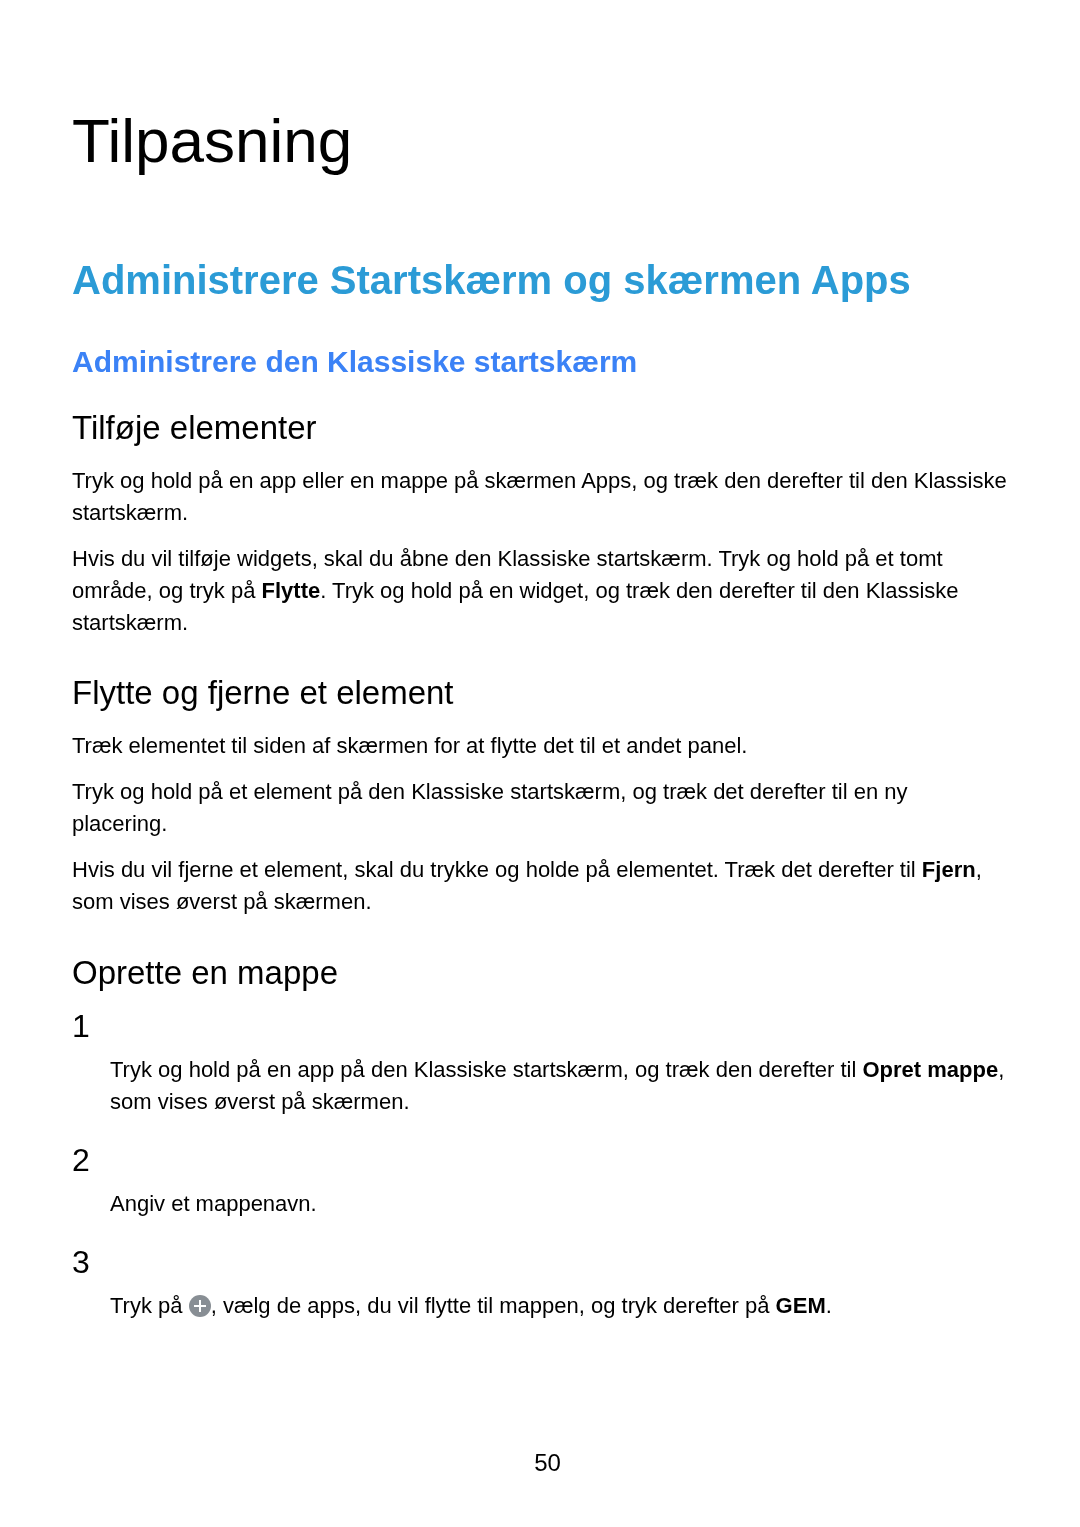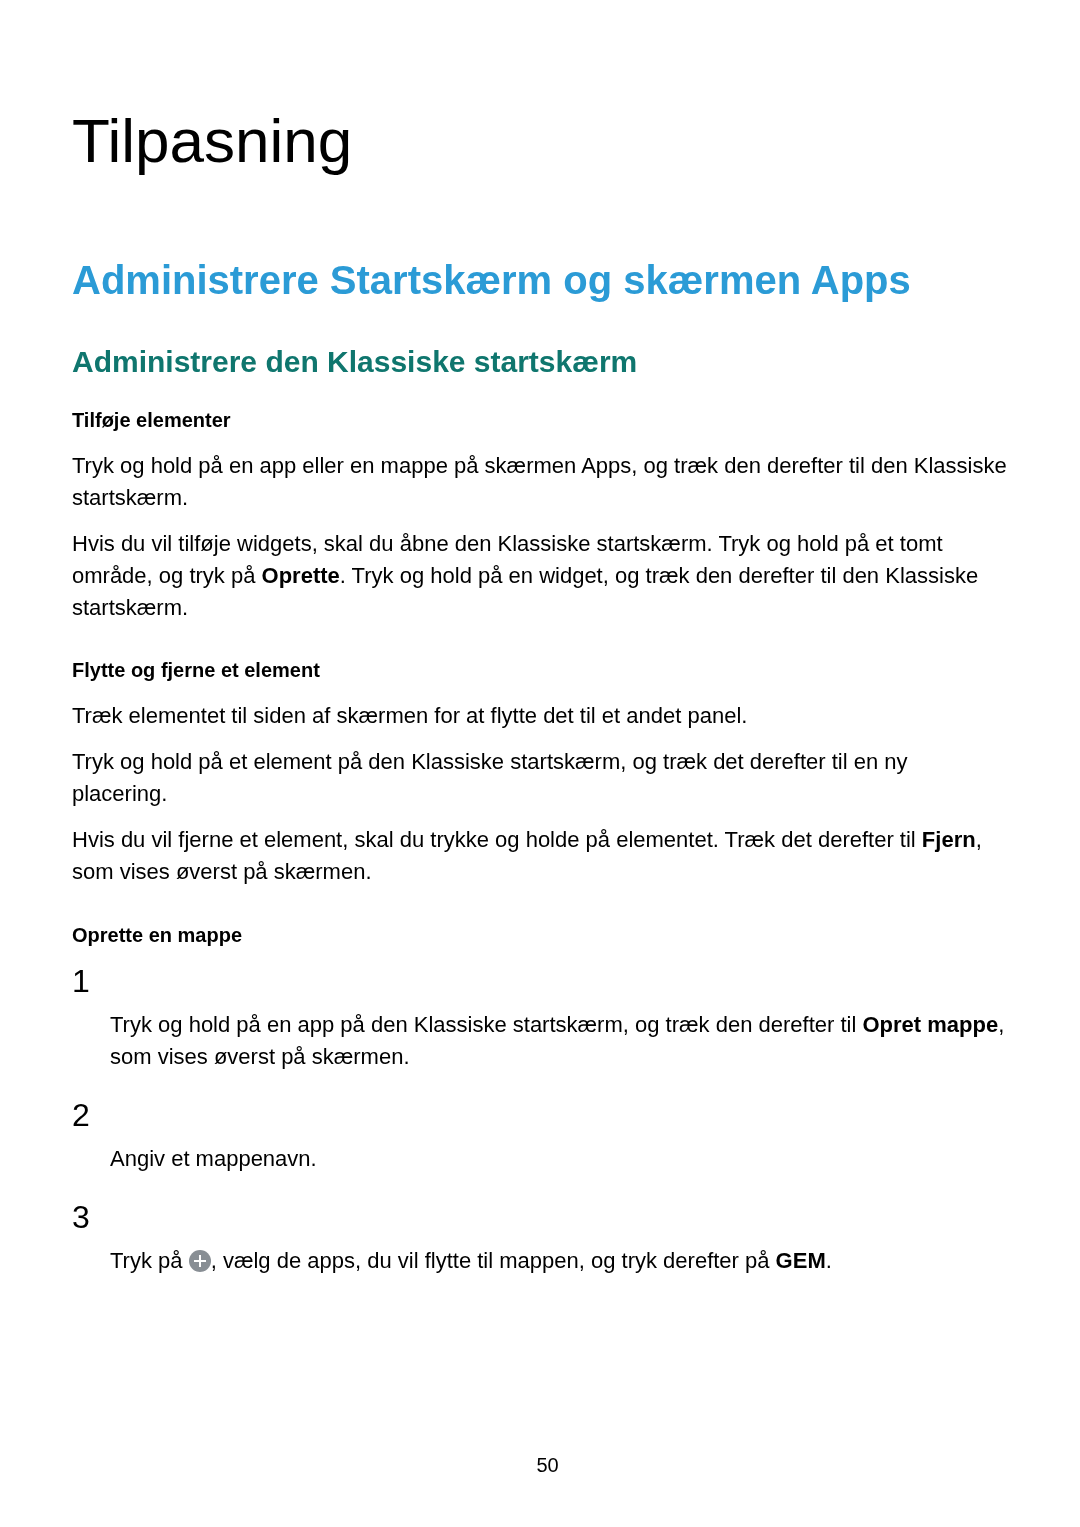--- a/index.html
+++ b/index.html
@@ -22,26 +22,26 @@
   }
   h2.section {
     font-size: 40px;
     font-weight: 600;
     color: #2b9bd6;
     margin-bottom: 42px;
   }
   h3.subsection {
     font-size: 30px;
     font-weight: 600;
-    color: #0f766e;
+    color: #3b82f6;
     margin-bottom: 30px;
   }
   h4.subsub {
-    font-size: 20px;
-    font-weight: 700;
+    font-size: 33px;
+    font-weight: 400;
     color: #000;
     margin-bottom: 18px;
   }
   p.para {
     font-size: 22px;
     line-height: 1.45;
     margin-bottom: 14px;
     color: #000;
   }
   .block { margin-bottom: 36px; }
@@ -85,40 +85,40 @@
     left: 5px; right: 5px; top: 10px; height: 2px;
   }
   .ico-plus::after {
     top: 5px; bottom: 5px; left: 10px; width: 2px;
   }
   .pagenum {
     position: absolute;
     bottom: 50px;
     left: 15px; right: 0;
     text-align: center;
-    font-size: 20px;
+    font-size: 24px;
     color: #000;
   }
 </style>
 </head>
 <body>
 
 <div class="page">
 
   <h1 class="title">Tilpasning</h1>
 
   <h2 class="section">Administrere Startskærm og skærmen Apps</h2>
 
   <h3 class="subsection">Administrere den Klassiske startskærm</h3>
 
   <div class="block">
     <h4 class="subsub">Tilføje elementer</h4>
     <p class="para">Tryk og hold på en app eller en mappe på skærmen Apps, og træk den derefter til den Klassiske startskærm.</p>
     <p class="para">
-      <span>Hvis du vil tilføje widgets, skal du åbne den Klassiske startskærm. Tryk og hold på et tomt område, og tryk på </span><span class="bold">Oprette</span><span>. Tryk og hold på en widget, og træk den derefter til den Klassiske startskærm.</span>
+      <span>Hvis du vil tilføje widgets, skal du åbne den Klassiske startskærm. Tryk og hold på et tomt område, og tryk på </span><span class="bold">Flytte</span><span>. Tryk og hold på en widget, og træk den derefter til den Klassiske startskærm.</span>
     </p>
   </div>
 
   <div class="block">
     <h4 class="subsub">Flytte og fjerne et element</h4>
     <p class="para">Træk elementet til siden af skærmen for at flytte det til et andet panel.</p>
     <p class="para">Tryk og hold på et element på den Klassiske startskærm, og træk det derefter til en ny placering.</p>
     <p class="para">
       <span>Hvis du vil fjerne et element, skal du trykke og holde på elementet. Træk det derefter til </span><span class="bold">Fjern</span><span>, som vises øverst på skærmen.</span>
     </p>

